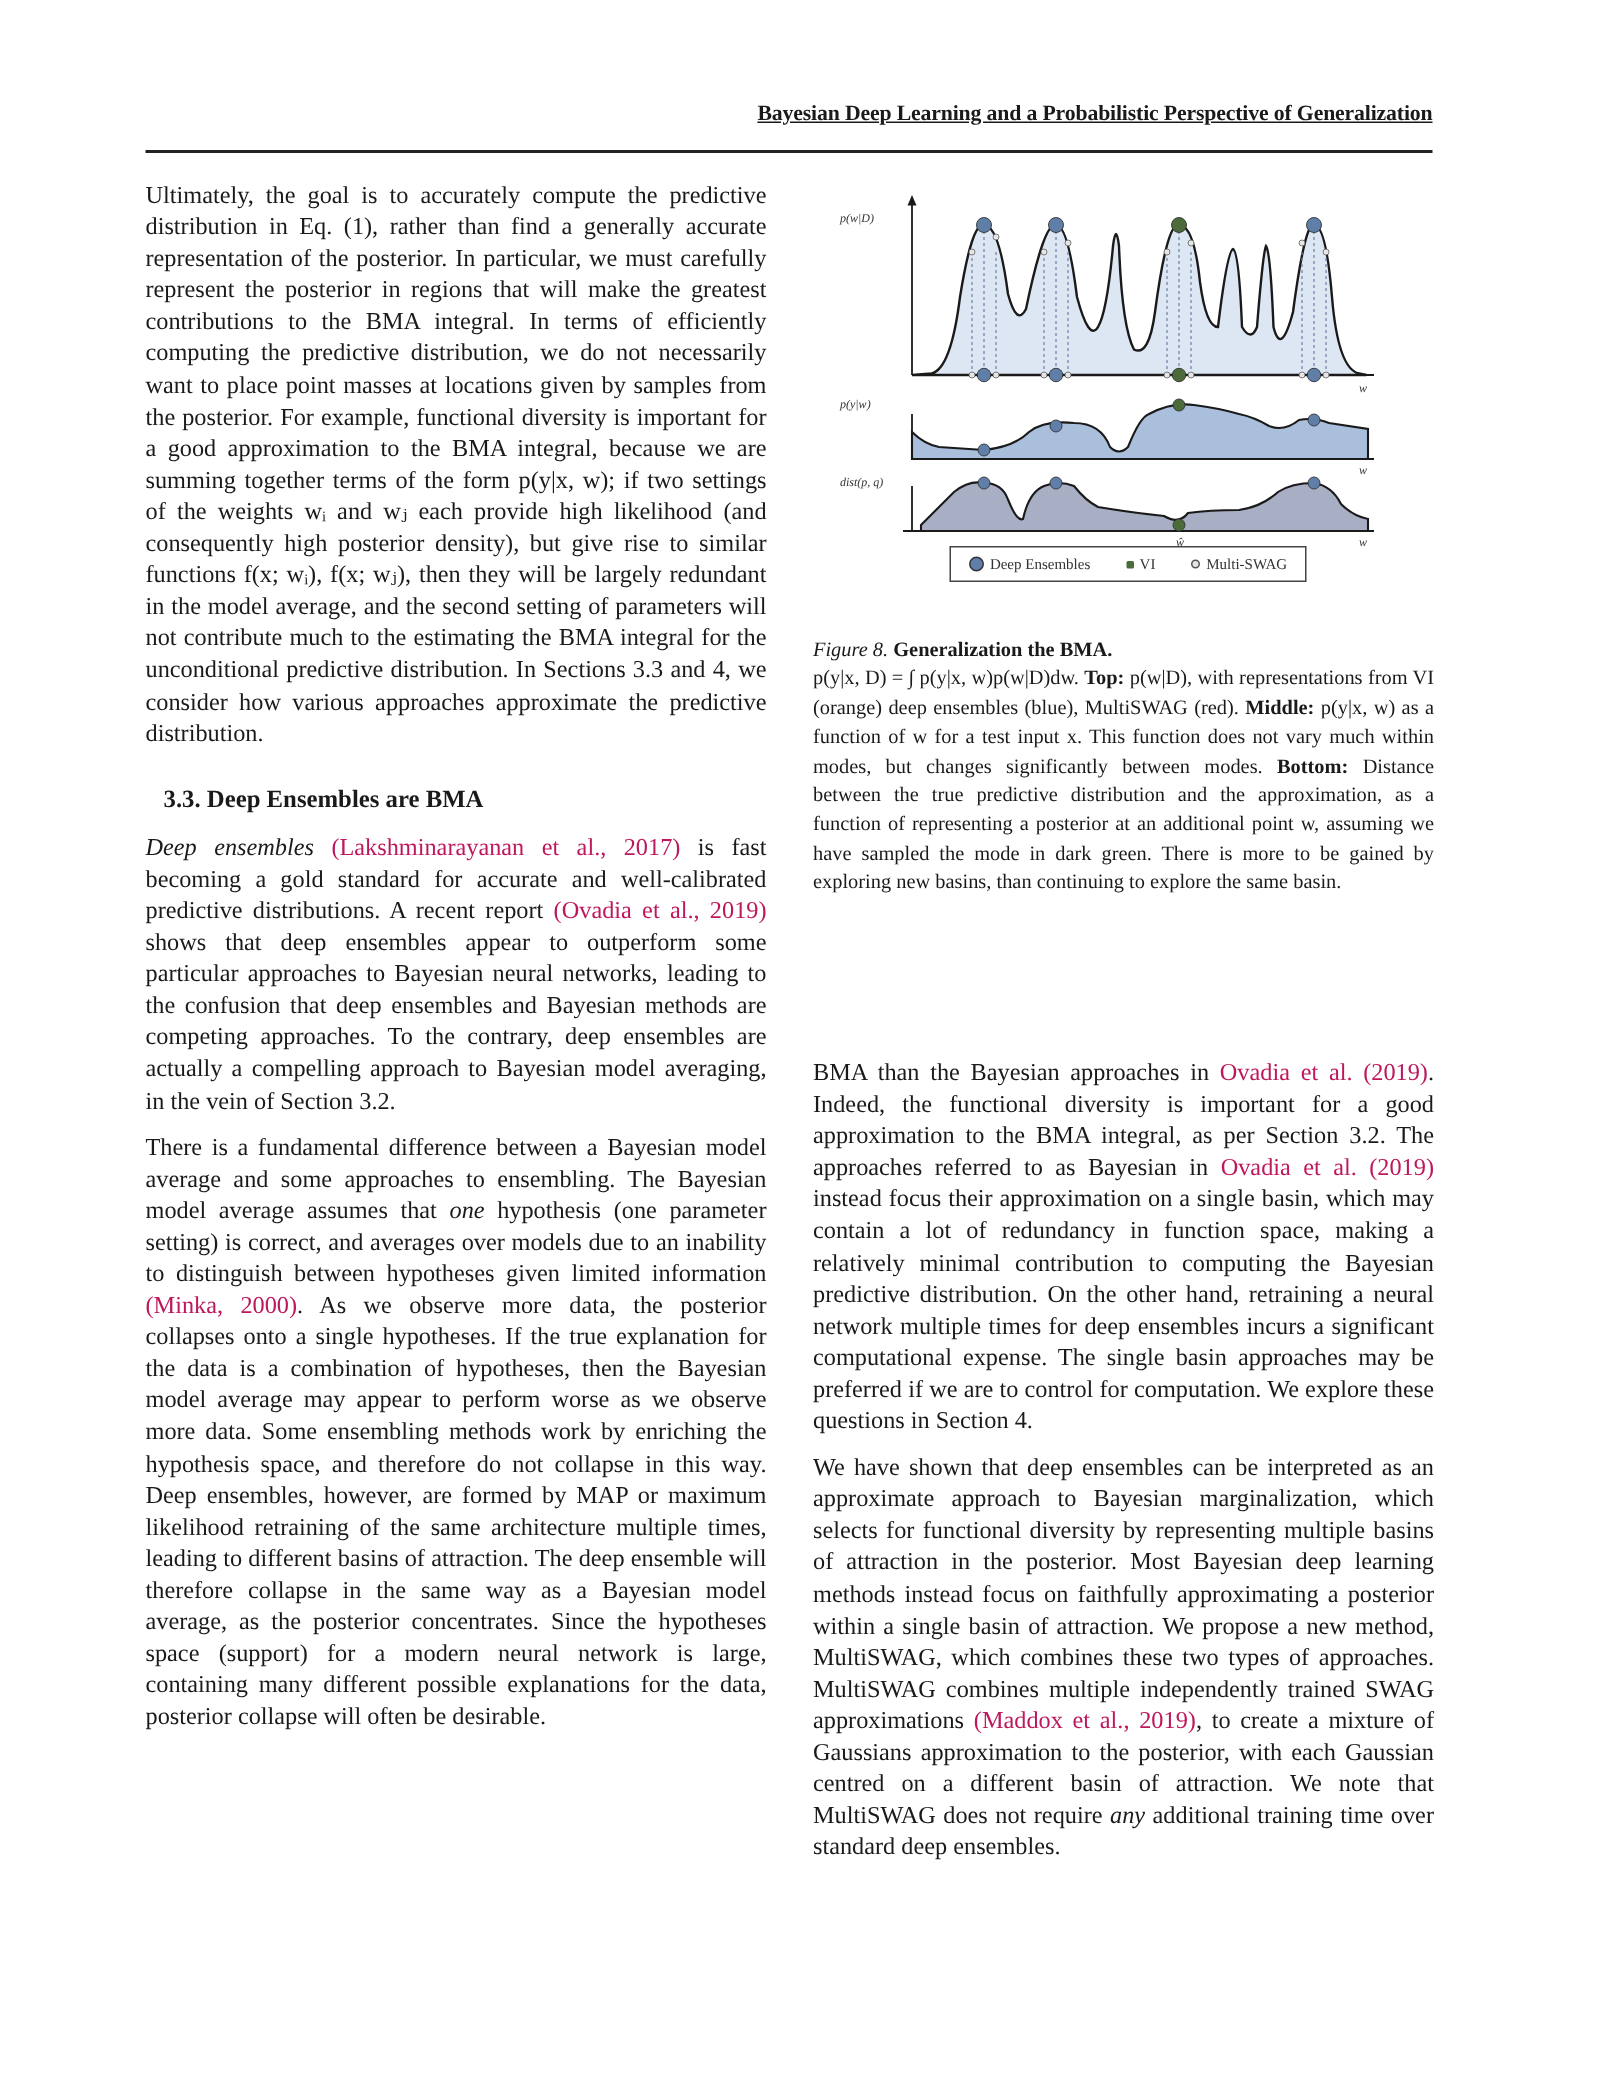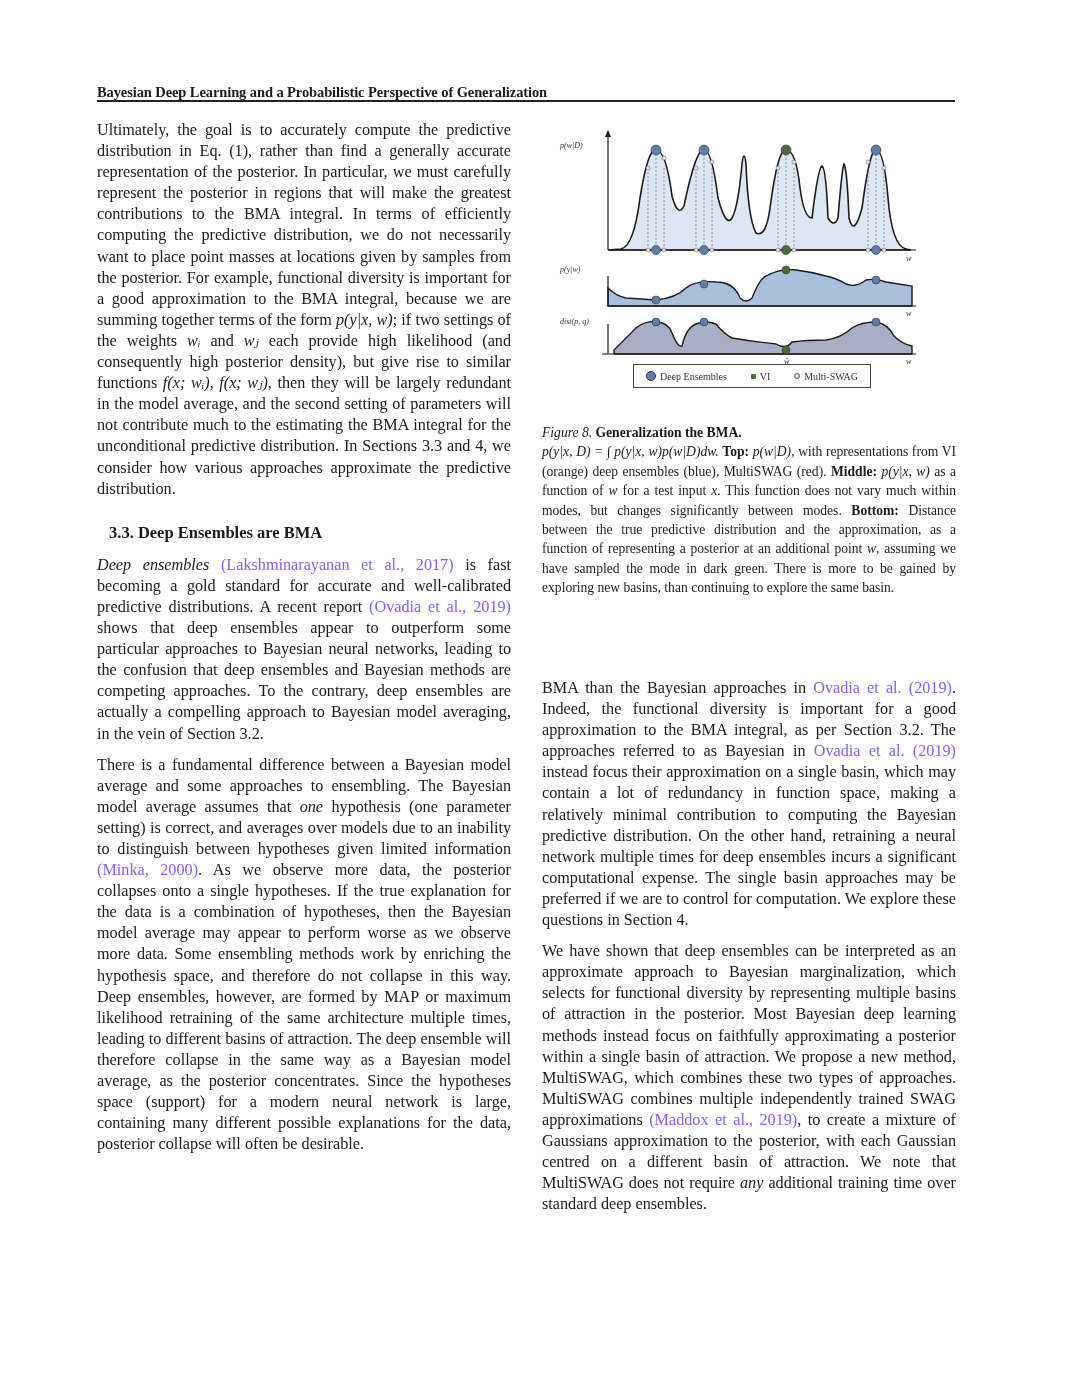--- a/index.html
+++ b/index.html
@@ -1,29 +1,29 @@
 <!DOCTYPE html>
 <html><head>
 <meta charset="utf-8">
 <style>
   html, body { margin: 0; padding: 0; background: #ffffff; }
   body { width: 1080px; height: 1397px; position: relative; overflow: hidden;
          font-family: "Liberation Serif", "DejaVu Serif", serif; color: #1a1a1a; }
-  .running-head { position: absolute; left: 97px; top: 84px; width: 858px; text-align: left;
-         font-weight: bold; font-size: 14.5px; letter-spacing: -0.1px; }
+  .running-head { position: absolute; left: 97px; top: 68px; width: 858px; text-align: right;
+         font-weight: bold; font-size: 14.5px; letter-spacing: -0.1px; text-decoration: underline; }
   .rule { position: absolute; left: 97px; top: 100px; width: 858px; height: 0; border-top: 2px solid #222; }
   .col { position: absolute; font-size: 16.2px; line-height: 21.1px; text-align: justify; hyphens: auto; }
   .col-left { left: 97px; top: 120px; width: 414px; }
-  .col-right { left: 542px; width: 414px; }
+  .col-right { left: 542px; width: 414px; margin-top: 27px; }
   p { margin: 0 0 10px 0; }
-  .cite { color: #8b5cf6; }
+  .cite { color: #be185d; }
   h3 { font-size: 16.5px; margin: 22px 0 12px 12px; font-weight: bold; }
   h2 { font-size: 21px; margin: 0 0 12px 0; font-weight: bold; }
   i, em { font-style: italic; }
-  .math { font-style: italic; }
+  .math { }
   .figure { position: absolute; left: 556px; top: 128px; width: 360px; height: 262px; }
   .caption { position: absolute; left: 542px; top: 423px; width: 414px; font-size: 13.6px; line-height: 19.4px;
              text-align: justify; }
   .caption .fig-label { font-style: italic; }
   .legend { position: absolute; left: 633px; top: 364px; width: 236px; height: 22px; border: 1px solid #444;
             font-size: 10px; display: flex; align-items: center; justify-content: space-around; background: #fff; }
   .legend span { display: inline-flex; align-items: center; gap: 4px; color: #333; }
   .dot { display: inline-block; border-radius: 50%; }
 </style>
 </head>

